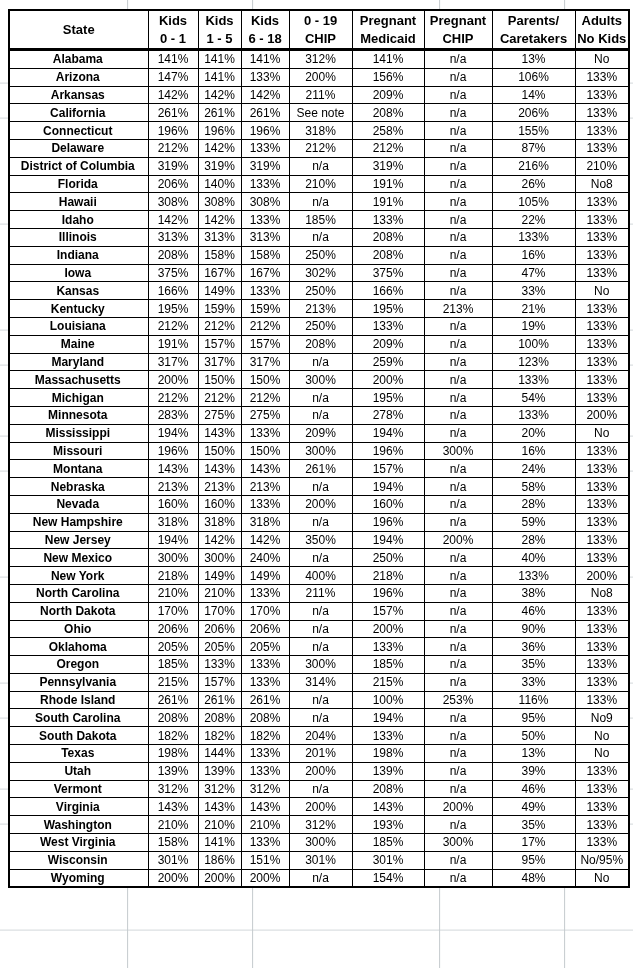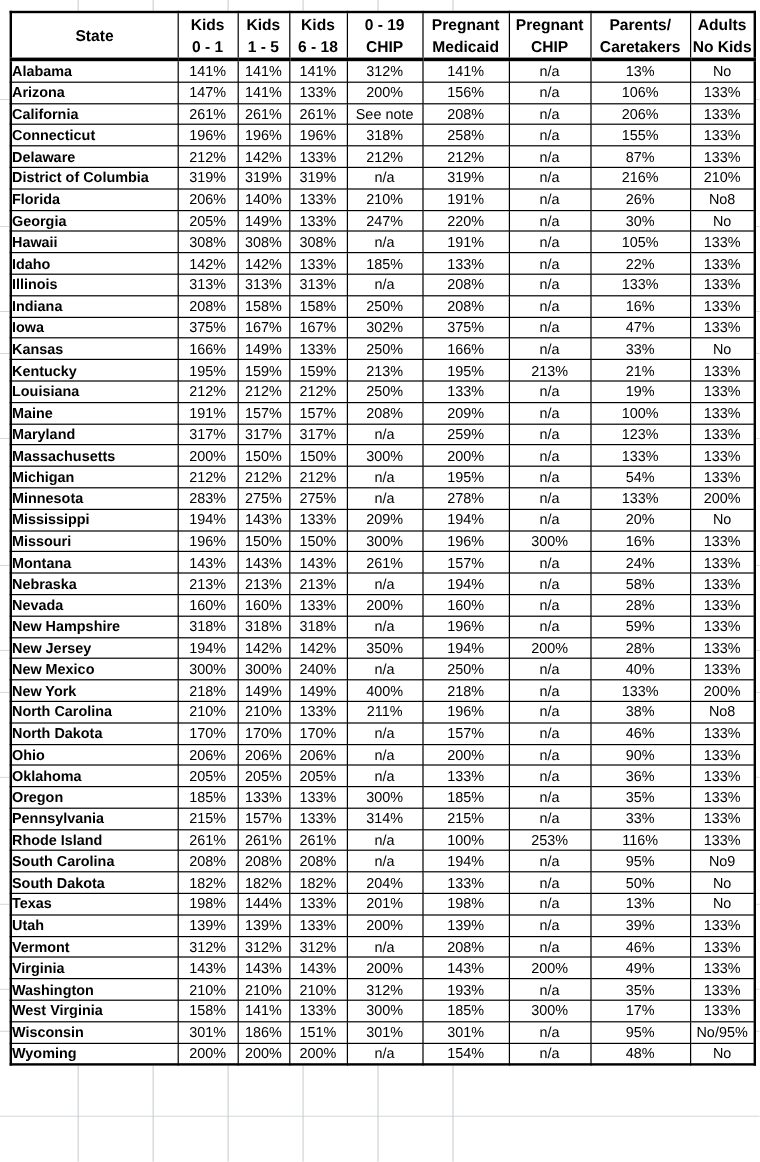--- a/index.html
+++ b/index.html
@@ -41,21 +41,21 @@
     white-space: pre-line;
     line-height: 1.32;
   }
   tbody td {
     height: 16.8px;
     font-size: 12px;
     line-height: 1;
     vertical-align: middle;
   }
   td.state-cell {
-    text-align: left;
+    text-align: center;
     font-weight: 700;
     padding-right: 2px;
   }
   td.value-cell {
     text-align: center;
     font-weight: 400;
   }
   col.c-state { width: 139px; }
   col.c-k01   { width: 50px; }
   col.c-k15   { width: 43px; }
@@ -119,20 +119,31 @@
         <td class="value-cell">147%</td>
         <td class="value-cell">141%</td>
         <td class="value-cell">133%</td>
         <td class="value-cell">200%</td>
         <td class="value-cell">156%</td>
         <td class="value-cell">n/a</td>
         <td class="value-cell">106%</td>
         <td class="value-cell">133%</td>
       </tr>
       <tr>
+        <td class="state-cell">Arkansas</td>
+        <td class="value-cell">142%</td>
+        <td class="value-cell">142%</td>
+        <td class="value-cell">142%</td>
+        <td class="value-cell">211%</td>
+        <td class="value-cell">209%</td>
+        <td class="value-cell">n/a</td>
+        <td class="value-cell">14%</td>
+        <td class="value-cell">133%</td>
+      </tr>
+      <tr>
         <td class="state-cell">California</td>
         <td class="value-cell">261%</td>
         <td class="value-cell">261%</td>
         <td class="value-cell">261%</td>
         <td class="value-cell">See note</td>
         <td class="value-cell">208%</td>
         <td class="value-cell">n/a</td>
         <td class="value-cell">206%</td>
         <td class="value-cell">133%</td>
       </tr>
@@ -172,31 +183,20 @@
       <tr>
         <td class="state-cell">Florida</td>
         <td class="value-cell">206%</td>
         <td class="value-cell">140%</td>
         <td class="value-cell">133%</td>
         <td class="value-cell">210%</td>
         <td class="value-cell">191%</td>
         <td class="value-cell">n/a</td>
         <td class="value-cell">26%</td>
         <td class="value-cell">No8</td>
-      </tr>
-      <tr>
-        <td class="state-cell">Georgia</td>
-        <td class="value-cell">205%</td>
-        <td class="value-cell">149%</td>
-        <td class="value-cell">133%</td>
-        <td class="value-cell">247%</td>
-        <td class="value-cell">220%</td>
-        <td class="value-cell">n/a</td>
-        <td class="value-cell">30%</td>
-        <td class="value-cell">No</td>
       </tr>
       <tr>
         <td class="state-cell">Hawaii</td>
         <td class="value-cell">308%</td>
         <td class="value-cell">308%</td>
         <td class="value-cell">308%</td>
         <td class="value-cell">n/a</td>
         <td class="value-cell">191%</td>
         <td class="value-cell">n/a</td>
         <td class="value-cell">105%</td>

